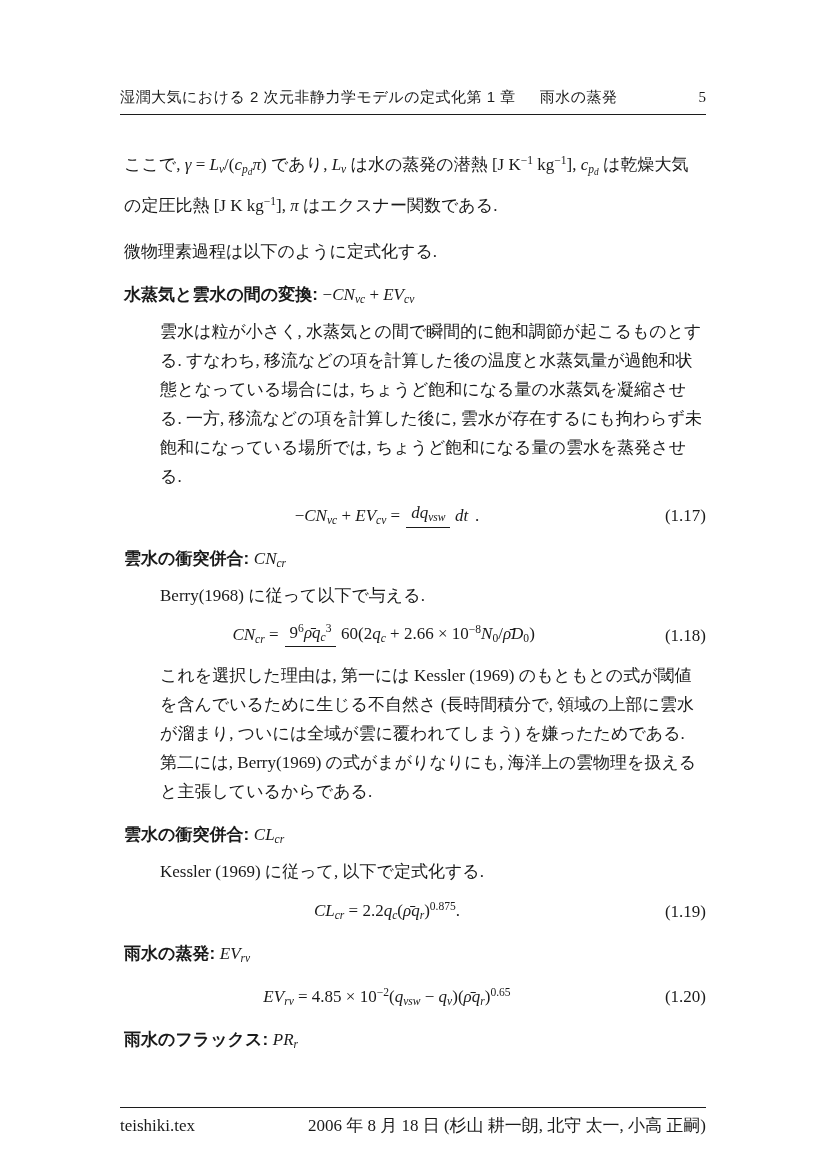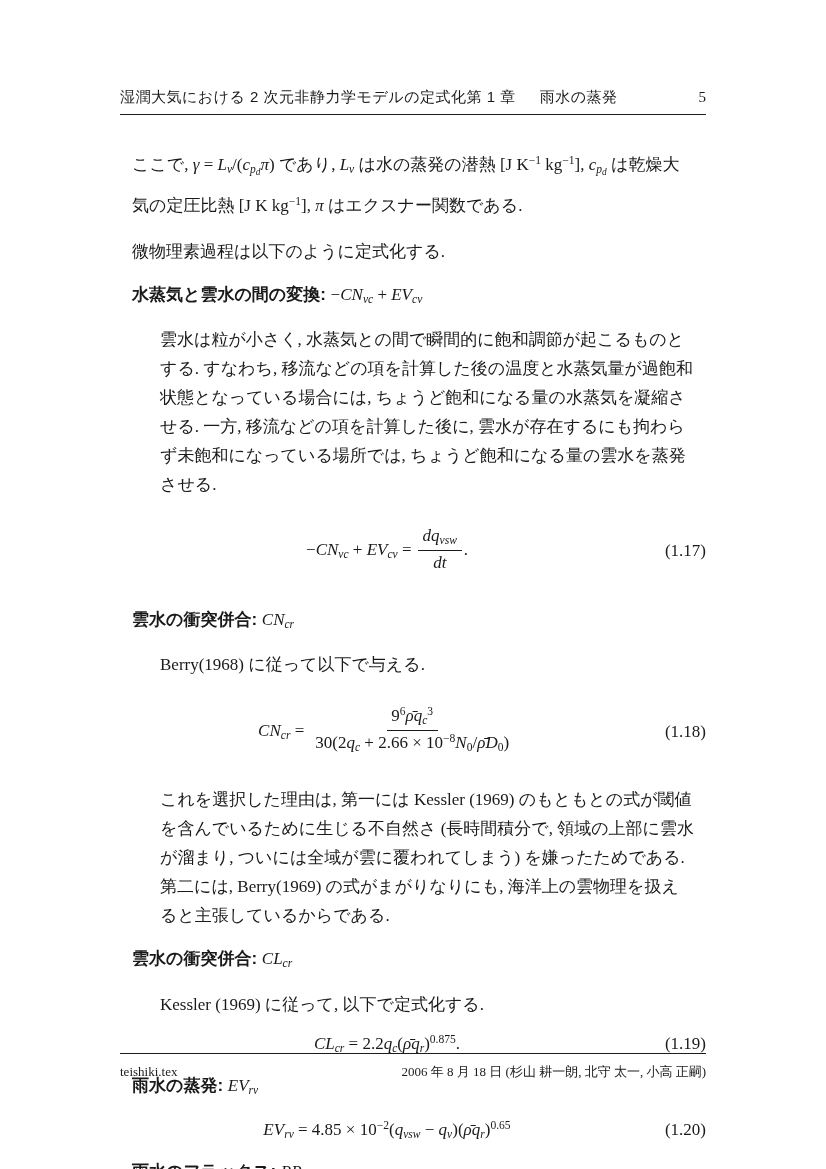--- a/index.html
+++ b/index.html
@@ -23,21 +23,21 @@
     font-size: 15px; letter-spacing: 0.5px; white-space: nowrap;
   }
   .header .hdr-section { margin-left: 24px; }
   .header .hdr-page {
     margin-left: auto;
     font-family: "Liberation Serif", "DejaVu Serif", serif;
     letter-spacing: 0;
   }
 
   
-  p, .tline { line-height: 29px; margin: 12px; }
+  p, .tline { line-height: 29px; margin: 4px; }
   .para-gamma { margin-top: 31px; }
   .para-micro { margin-top: 17px; }
   .sec { margin-top: 15px; }
   .sec-head { line-height: 27px; margin-bottom: 3px; }
   .indent { margin-left: 40px; }
 
   
   .tk-r  { }
   .tk-i  { font-style: italic; }
   .tk-sub    { font-style: italic; font-size: 68%; vertical-align: -0.28em; letter-spacing: 0; }
@@ -51,32 +51,32 @@
 
   
   .eq { display: flex; align-items: center; margin: 12px 0; }
   .eq-body { flex: 1; text-align: center; line-height: 1.5; }
   .eq-tag { min-width: 52px; text-align: right; }
   .eq-line2 { text-align: center; margin: 2px 52px 0 0; line-height: 1.6; }
   .gap-lg { display: inline-block; width: 26px; }
 
   
   .frac {
-    display: inline-flex; flex-direction: column; align-items: center;
-    vertical-align: middle; margin: 16px 0.12em; line-height: 1.25; position: relative; top: -0.1em;
+    display: inline-flex; align-items: center;
+    vertical-align: middle; margin: 0 0.12em; line-height: 1.25; position: relative; top: -0.1em;
   }
   .frac .num { display: block; padding: 0 0.28em 1px; border-bottom: 1.2px solid #1a1a1a; }
   .frac .den { display: block; padding: 1px 0.28em 0; }
 
   
   .footer {
-    position: absolute; left: 120px; top: 1053px; width: 586px;
+    position: absolute; left: 120px; top: 1107px; width: 586px;
     border-top: 1.2px solid #1c1c1c; padding-top: 8px;
     display: flex; justify-content: space-between;
-    font-size: 13px; line-height: 20px;
+    font-size: 17px; line-height: 20px;
   }
 </style>
 </head>
 <body>
 
 <div class="page">
 
   <div class="header">
     <span>湿潤大気における 2 次元非静力学モデルの定式化</span>
       <span>第 1 章</span>
@@ -99,21 +99,21 @@
       <div class="eq-tag">(1.17)</div>
     </div>
   </div>
 
   <div class="sec">
     <div class="tline sec-head"><span class="tk-hb">雲水の衝突併合: </span><span class="tk-i">CN</span><span class="tk-sub">cr</span></div>
     <p class="tline indent">Berry(1968) に従って以下で与える.</p>
     <div class="eq">
       <div class="eq-body"><span class="tk-i">CN</span><span class="tk-sub">cr</span><span class="tk-r"> = </span><span class="frac">
             <span class="num"><span class="tk-r">9</span><span class="tk-sup">6</span><span class="tk-i">ρ̄</span><span class="tk-i">q</span><span class="tk-sub">c</span><span class="tk-sup">3</span></span>
-            <span class="den"><span class="tk-r">30(2</span><span class="tk-i">q</span><span class="tk-sub">c</span><span class="tk-r"> + 2.66 × 10</span><span class="tk-sup">−8</span><span class="tk-i">N</span><span class="tk-subr">0</span><span class="tk-r">/</span><span class="tk-i">ρ̄</span><span class="tk-i">D</span><span class="tk-subr">0</span><span class="tk-r">)</span></span>
+            <span class="den"><span class="tk-r">60(2</span><span class="tk-i">q</span><span class="tk-sub">c</span><span class="tk-r"> + 2.66 × 10</span><span class="tk-sup">−8</span><span class="tk-i">N</span><span class="tk-subr">0</span><span class="tk-r">/</span><span class="tk-i">ρ̄</span><span class="tk-i">D</span><span class="tk-subr">0</span><span class="tk-r">)</span></span>
           </span></div>
       <div class="eq-tag">(1.18)</div>
     </div>
     <p class="tline indent" style="margin-top:12px;">これを選択した理由は, 第一には Kessler (1969) のもともとの式が閾値を含んでいるために生じる不自然さ (長時間積分で, 領域の上部に雲水が溜まり, ついには全域が雲に覆われてしまう) を嫌ったためである. 第二には, Berry(1969) の式がまがりなりにも, 海洋上の雲物理を扱えると主張しているからである.</p>
   </div>
 
   <div class="sec">
     <div class="tline sec-head"><span class="tk-hb">雲水の衝突併合: </span><span class="tk-i">CL</span><span class="tk-sub">cr</span></div>
     <p class="tline indent">Kessler (1969) に従って, 以下で定式化する.</p>
     <div class="eq">

